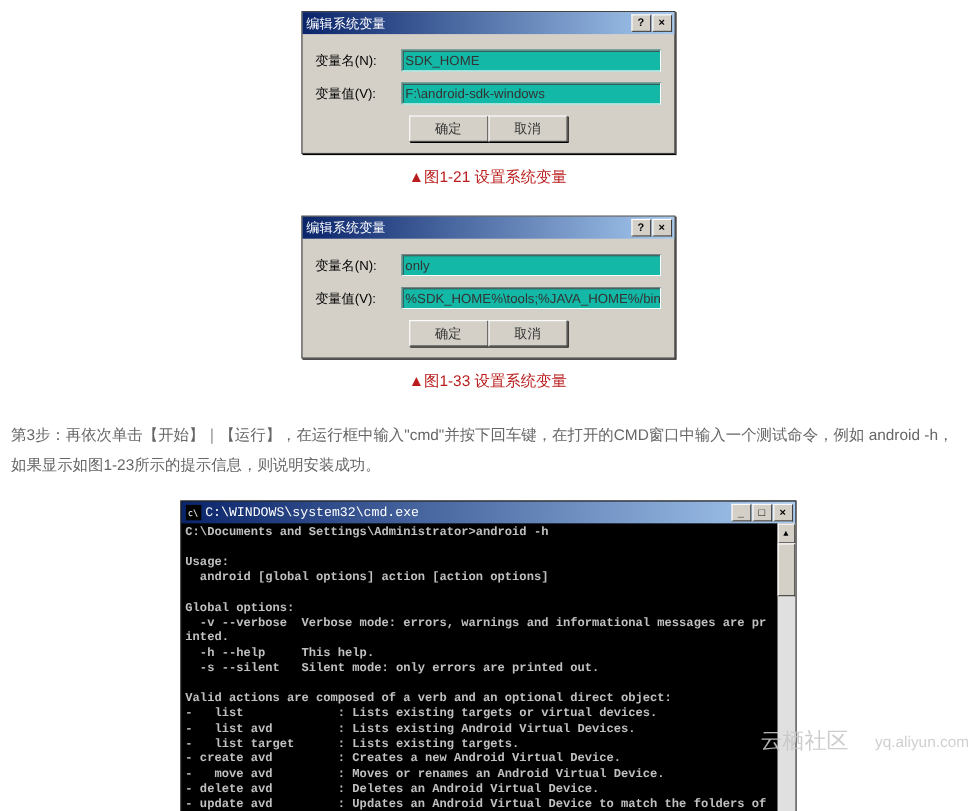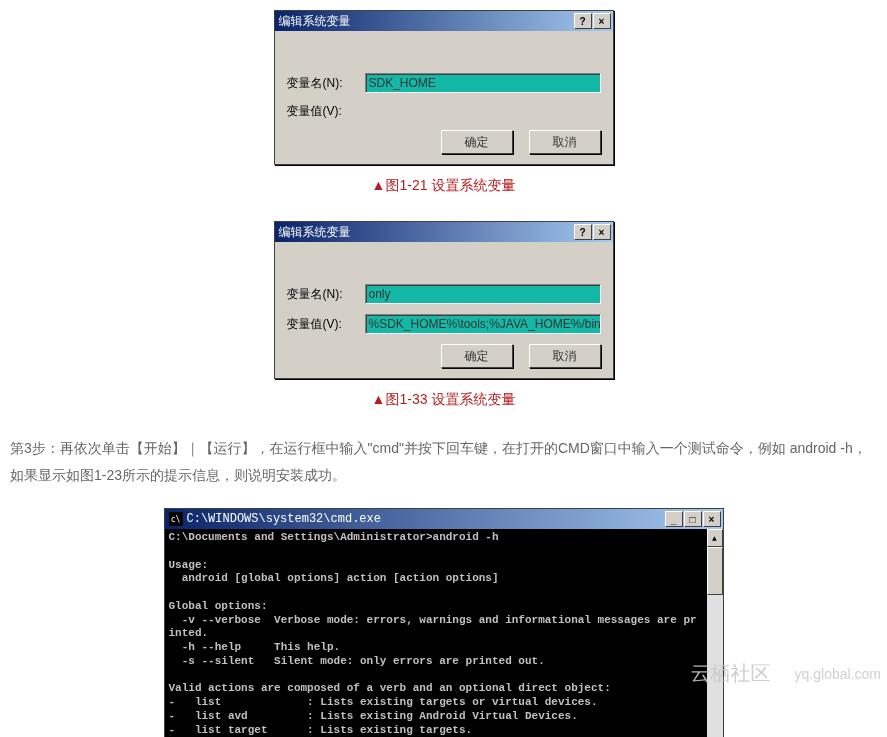--- a/index.html
+++ b/index.html
@@ -53,21 +53,20 @@
     font-size: 10px;
     font-family: Arial, sans-serif;
     font-weight: bold;
     color: #000;
     margin-left: 1px;
   }
   .dialog-body {
     padding: 14px 12px 10px 12px;
     font-family: "SimSun", sans-serif;
     font-size: 12px;
-    margin-top: 28px;
   }
   .form-row {
     display: flex;
     align-items: center;
     margin-bottom: 10px;
   }
   .form-label {
     width: 78px;
     color: #000;
   }
@@ -83,22 +82,22 @@
     font-family: "SimSun", Arial, sans-serif;
     font-size: 12px;
     padding: 0 3px;
     display: flex;
     align-items: center;
     overflow: hidden;
     white-space: nowrap;
   }
   .btn-row {
     display: flex;
-    justify-content: flex-end;
-    gap: 16px;
+    justify-content: center;
+    gap: 0;
     margin-top: 6px;
   }
   .win-btn {
     width: 70px;
     height: 22px;
     background: #d4d0c8;
     border-top: 1px solid #ffffff;
     border-left: 1px solid #ffffff;
     border-right: 1px solid #404040;
     border-bottom: 1px solid #404040;
@@ -218,20 +217,21 @@
         <div class="titlebar-btn">×</div>
       </div>
     </div>
     <div class="dialog-body">
       <div class="form-row">
         <div class="form-label">变量名(N):</div>
         <div class="form-input">SDK_HOME</div>
       </div>
       <div class="form-row">
         <div class="form-label">变量值(V):</div>
+        <div class="form-input">F:\android-sdk-windows</div>
       </div>
       <div class="btn-row">
         <div class="win-btn">确定</div>
         <div class="win-btn">取消</div>
       </div>
     </div>
   </div>
 </div>
 <div class="caption">▲图1-21 设置系统变量</div>
 
@@ -309,14 +309,14 @@
           <div class="sb-thumb"></div>
         </div>
 
       </div>
     </div>
   </div>
 </div>
 
 <div class="watermark">
   <span>云栖社区</span>
-  <span class="wm-sub">yq.global.com</span>
+  <span class="wm-sub">yq.aliyun.com</span>
 </div>
 
 </body></html>

